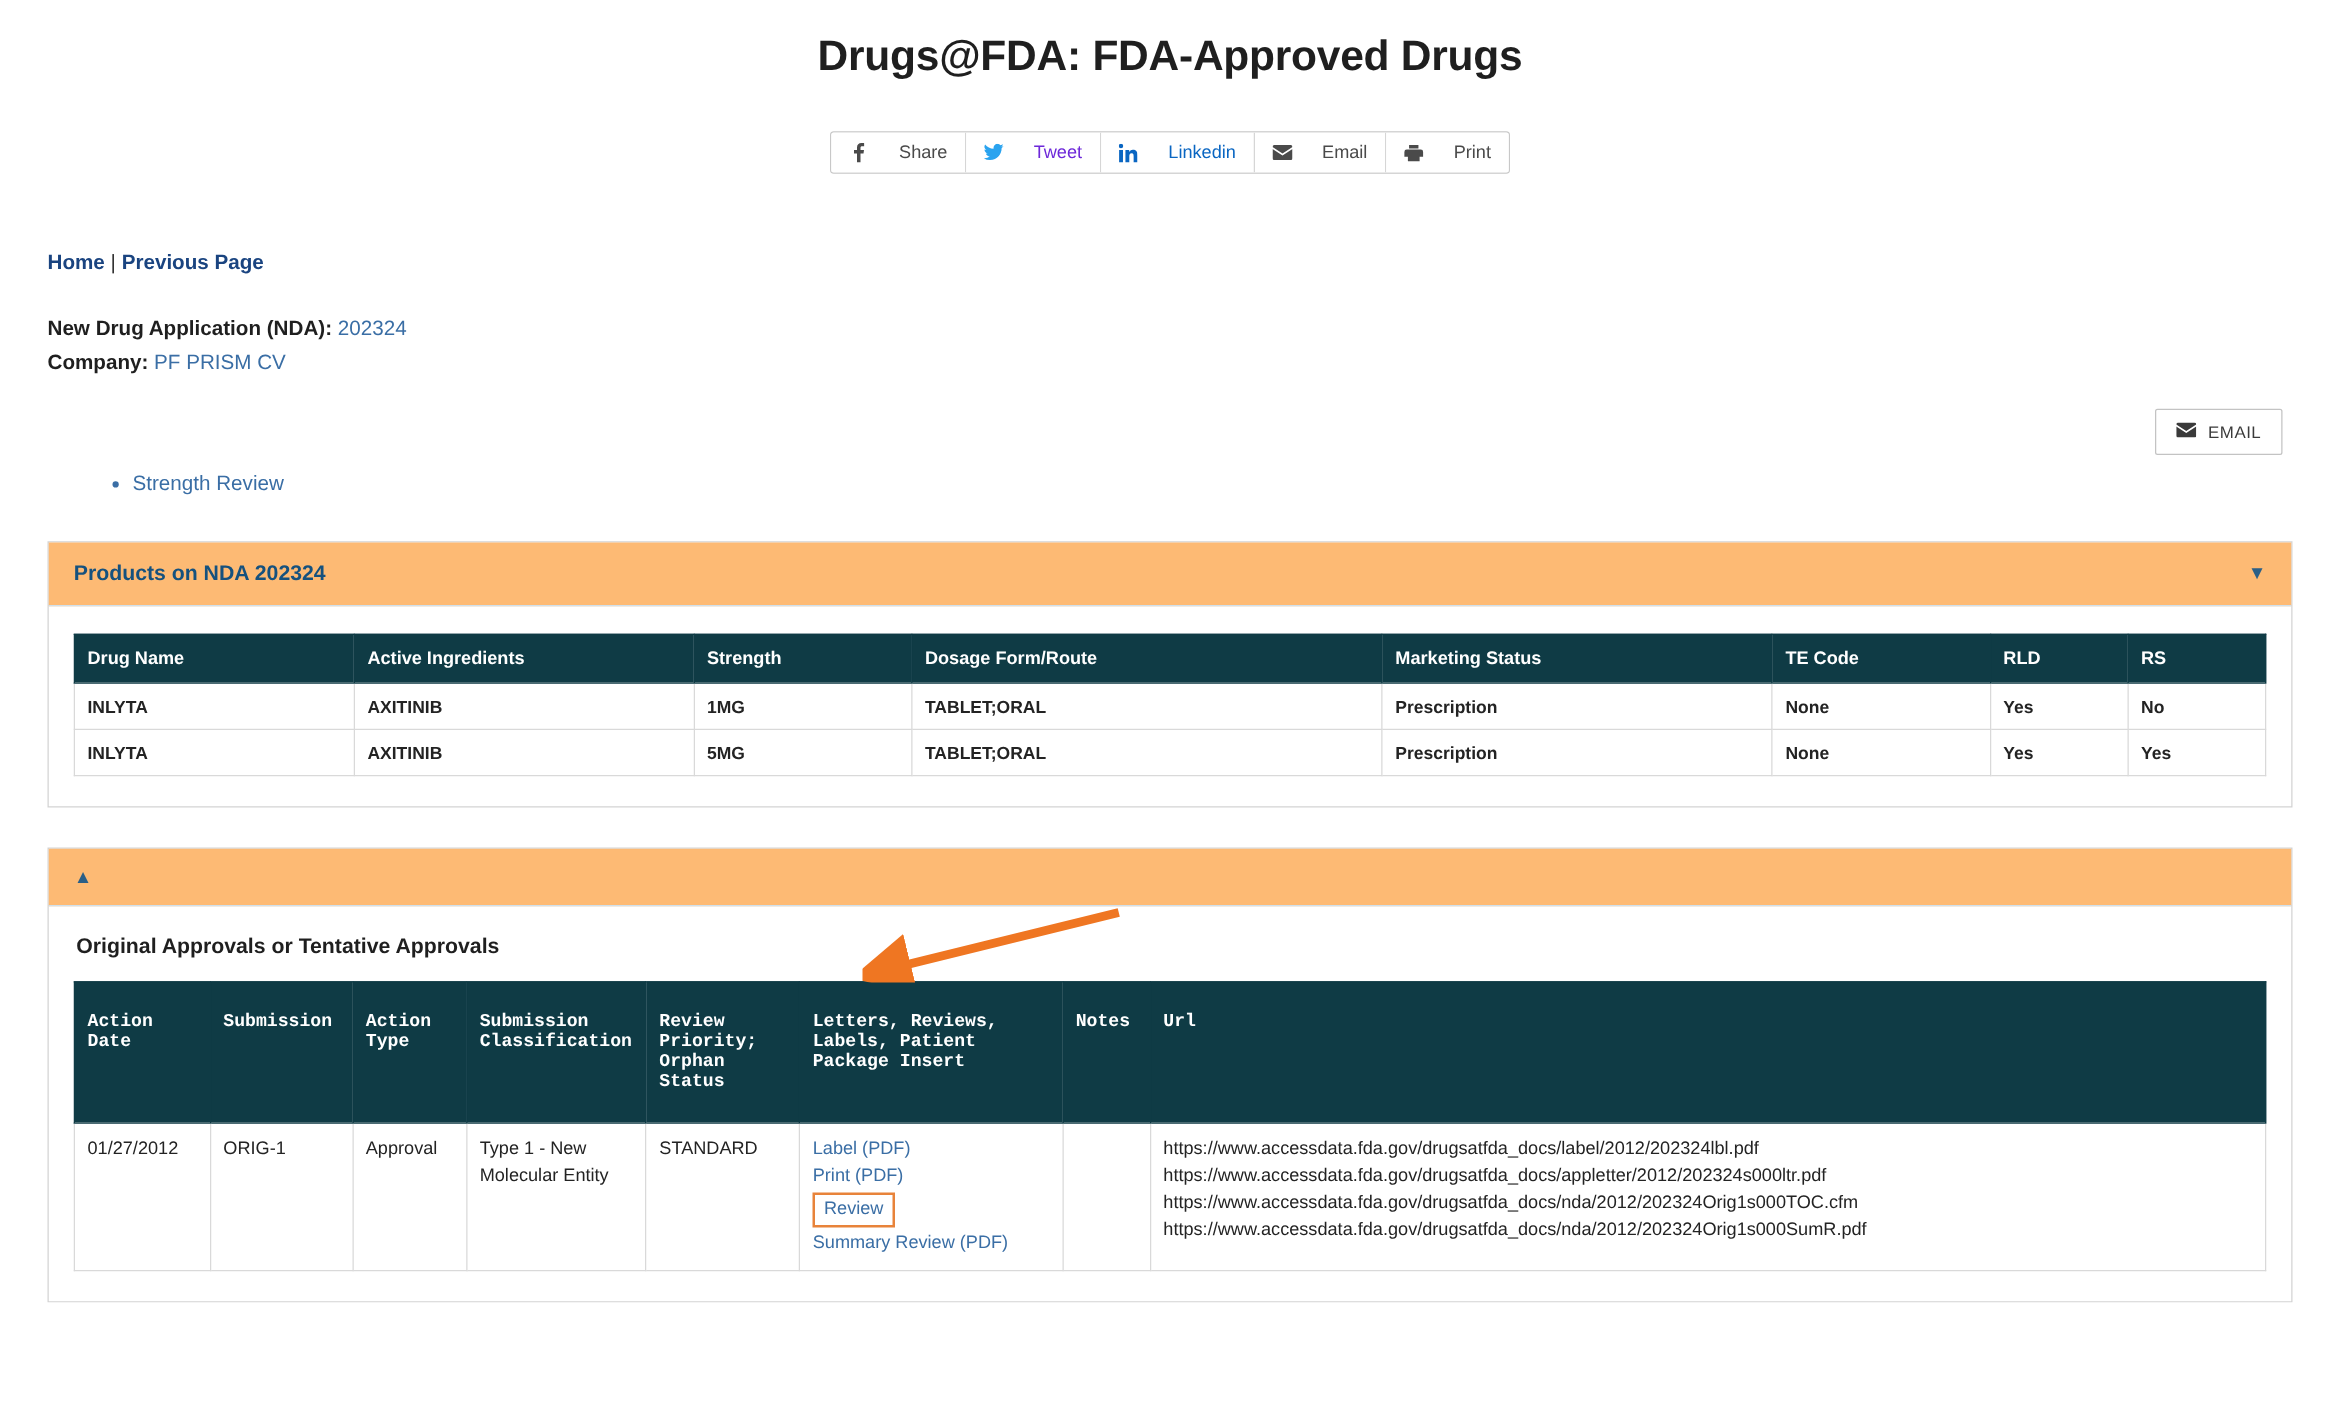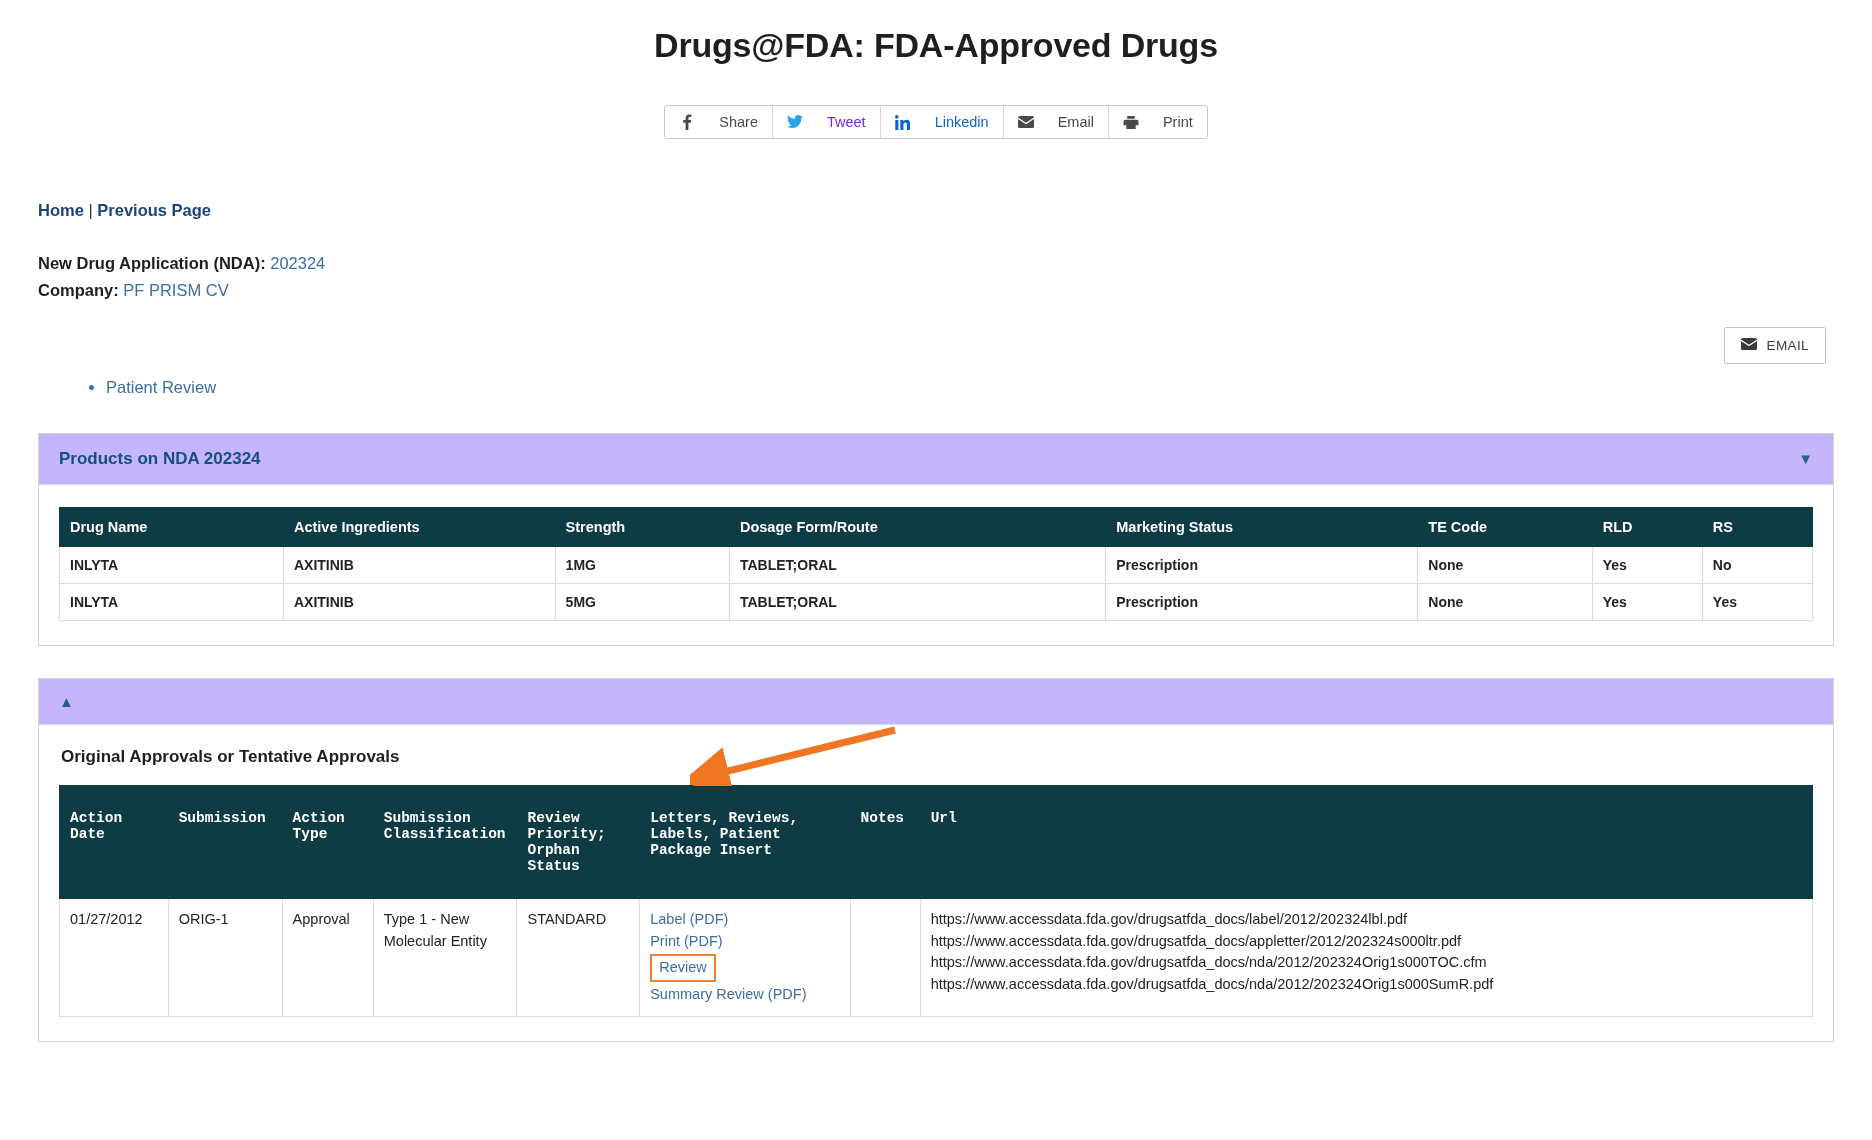--- a/index.html
+++ b/index.html
@@ -105,21 +105,21 @@
   }
   .bullet-list li a { color: #3a6ea5; text-decoration: none; cursor: pointer; }
 
   
   .panel {
     border: 1px solid #d3d3d3;
     margin-top: 32px;
     background: #fff;
   }
   .panel-head {
-    background: #c4b5fd;
+    background: #fdba74;
     border-bottom: 1px solid #cfe0ec;
     display: flex;
     align-items: center;
     justify-content: space-between;
     padding: 15px 20px;
     cursor: pointer;
   }
   .panel-head .ttl {
     font-size: 17px;
     font-weight: bold;
@@ -250,21 +250,21 @@
         <svg width="16" height="12" viewBox="0 0 16 12">
             <path fill="#3a3a3a" d="M0 1.5A1.5 1.5 0 0 1 1.5 0h13A1.5 1.5 0 0 1 16 1.5L8 6.8 0 1.5zm0 1.6l8 5.2 8-5.2v7.4A1.5 1.5 0 0 1 14.5 12h-13A1.5 1.5 0 0 1 0 10.5z"></path>
           </svg>
       </span>
       <span>EMAIL</span>
     </div>
   </div>
 
   <ul class="bullet-list">
     <li>
-      <a class="lnk">Patient Review</a>
+      <a class="lnk">Strength Review</a>
     </li>
   </ul>
 
   <div class="panel">
     <div class="panel-head">
       <span class="ttl">Products on NDA 202324</span>
       <span class="chev">▼</span>
     </div>
     <div class="panel-body">
       <table class="grid products">

